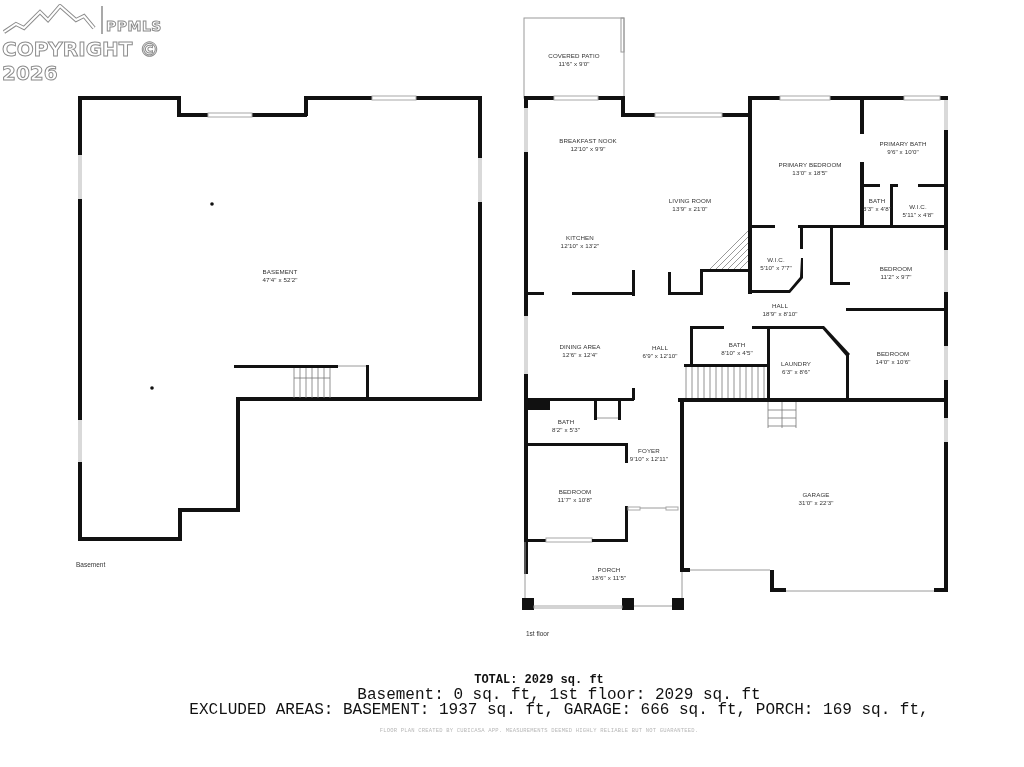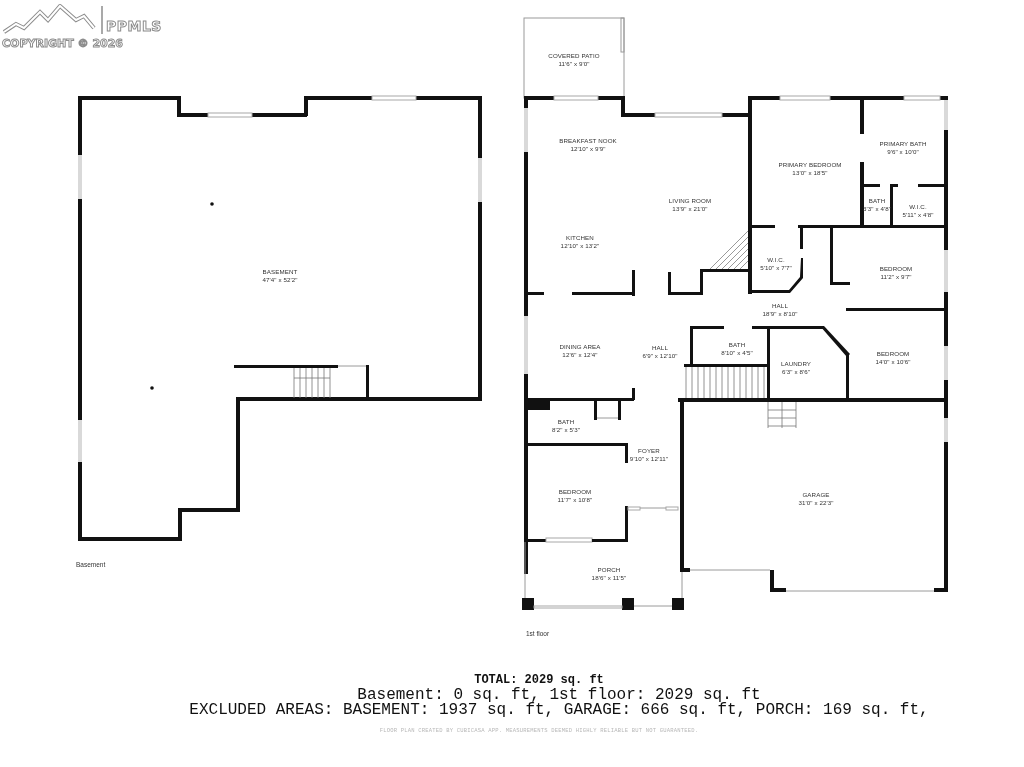--- a/index.html
+++ b/index.html
@@ -10,21 +10,21 @@
   .win { fill: #ffffff; stroke: #a8a8a8; stroke-width: 1; }
   .winfill { fill: #d9d9d9; }
   .stairs line { stroke: #777; stroke-width: 0.8; }
   .hatch line { stroke: #555; stroke-width: 0.6; }
   .room-label { position: absolute; transform: translateX(-50%); text-align: center; color: #333; font-family: "Liberation Sans", sans-serif; font-size: 6.2px; line-height: 8.4px; letter-spacing: 0.1px; white-space: nowrap; }
   .room-label .dim { display: block; }
   .floor-label { position: absolute; font-family: "Liberation Sans", sans-serif; font-size: 6.5px; color: #333; }
   .logo { position: absolute; left: 2px; top: 4px; width: 205px; height: 52px; }
   .logo-text { position: absolute; font-family: "DejaVu Sans", sans-serif; font-weight: bold; color: #fff; -webkit-text-stroke: 1px #8c8c8c; }
   .logo-brand { left: 104px; top: 14px; font-size: 14px; letter-spacing: 0.5px; }
-  .logo-copy { left: 0px; top: 33px; font-size: 11px; letter-spacing: 0px; }
+  .logo-copy { left: 0px; top: 33px; font-size: 20px; letter-spacing: 0px; }
   .summary { position: absolute; left: 0; width: 1024px; top: 672px; text-align: center; font-family: Liberation Mono, monospace; color: #111; padding-left: 27px; }
   .summary .total { font-weight: bold; font-size: 12px; line-height: 16px; }
   .summary .line { font-size: 16px; line-height: 15px; margin-left: 40px; }
   .summary .disclaimer { font-size: 5.5px; color: #b8b8b8; margin-top: 9px; letter-spacing: 0.2px; }
 </style>
 </head>
 <body>
 
 <div class="logo">
   <svg width="104" height="34" viewBox="0 0 104 34" style="position:absolute;left:0;top:0;">

